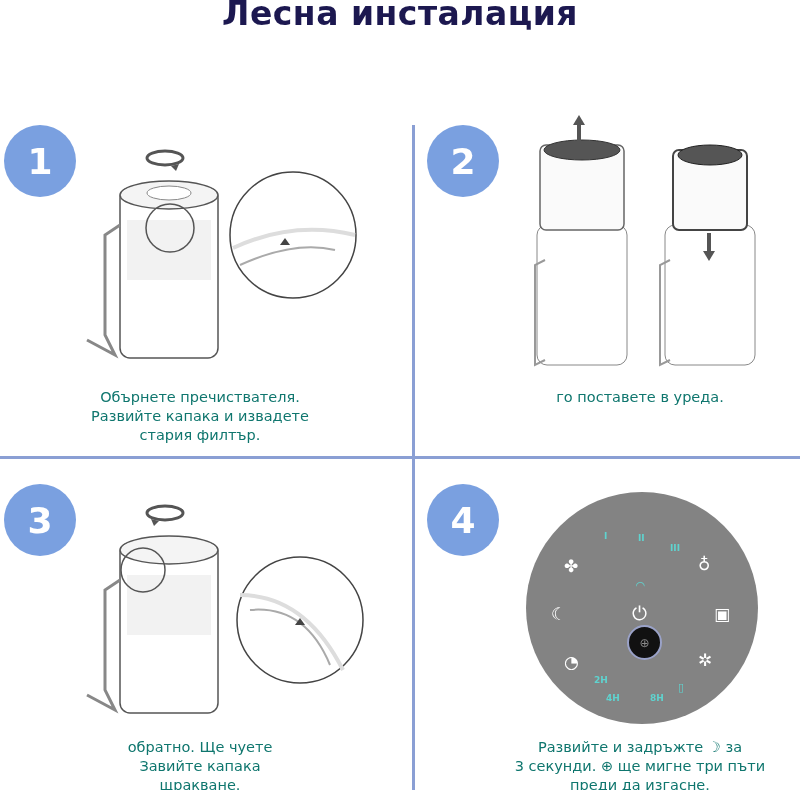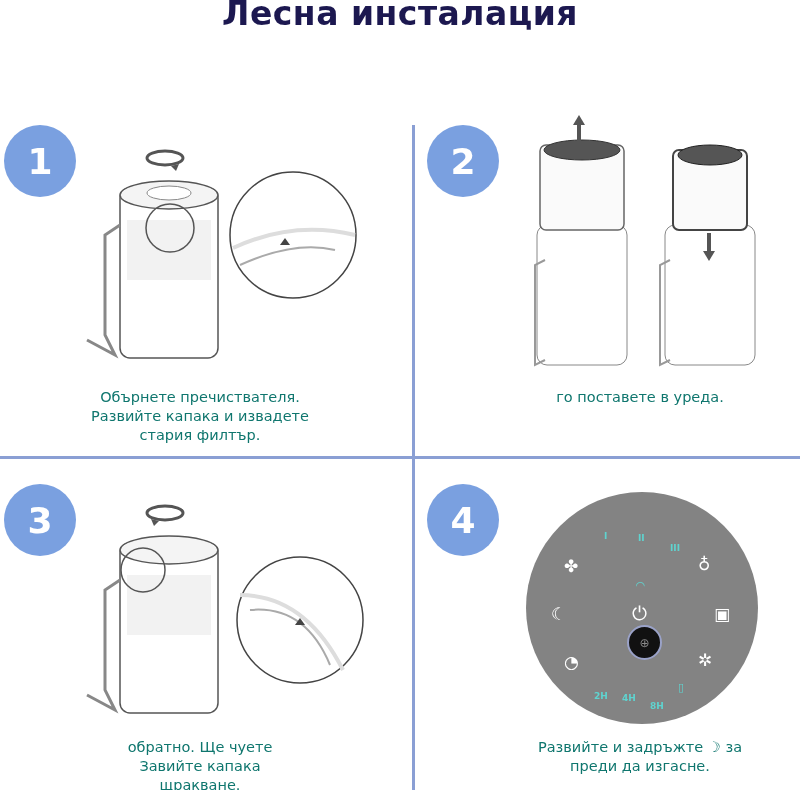--- a/index.html
+++ b/index.html
@@ -100,21 +100,22 @@
   <span class="pi" style="left:172px;top:64px;">♁</span>
   <span class="pi teal" style="left:110px;top:88px;font-size:11px;">◠</span>
   <span class="pi" style="left:25px;top:114px;">☾</span>
   <span class="pi" style="left:106px;top:112px;font-size:19px;">⏻</span>
   <span class="pi" style="left:188px;top:114px;">▣</span>
   <div class="center-btn">
     <span style="color:#888;font-size:12px;">⊕</span>
   </div>
   <span class="pi" style="left:38px;top:162px;">◔</span>
   <span class="pi" style="left:172px;top:160px;">✲</span>
-  <span class="pi teal" style="left:68px;top:200px;">2H</span>
-  <span class="pi teal" style="left:96px;top:202px;">4H</span>
-  <span class="pi teal" style="left:124px;top:210px;">8H</span>
+  <span class="pi teal" style="left:68px;top:184px;">2H</span>
+  <span class="pi teal" style="left:80px;top:202px;">4H</span>
+  <span class="pi teal" style="left:124px;top:202px;">8H</span>
   <span class="pi teal" style="left:152px;top:190px;font-size:11px;">▯</span>
 </div>
 <div class="caption" style="left:490px;top:738px;width:300px;">
   <div>Развийте и задръжте ☽ за</div>
+  <div>3 секунди. ⊕ ще мигне три пъти</div>
   <div>преди да изгасне.</div>
 </div>
 
 </body></html>

